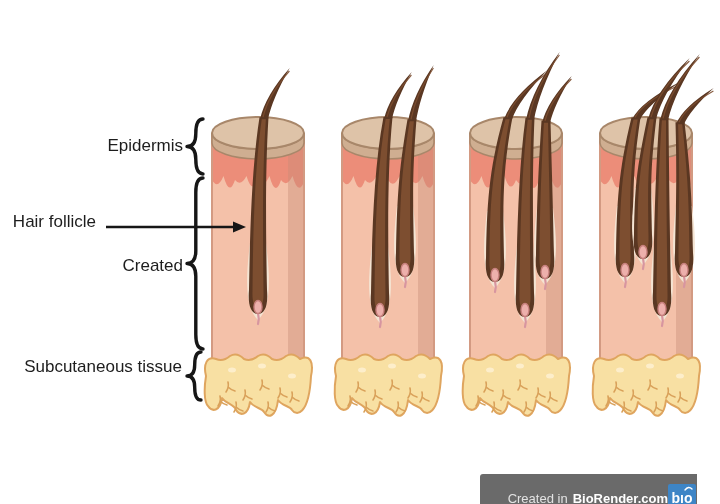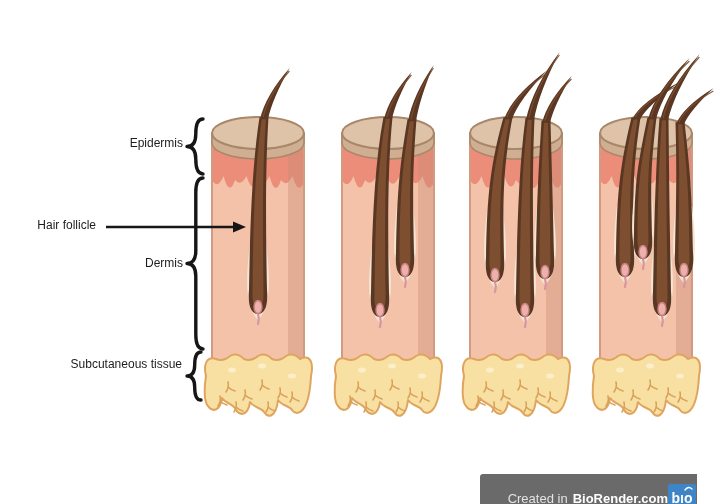--- a/index.html
+++ b/index.html
@@ -1,38 +1,38 @@
 <!DOCTYPE html>
 <html style="--background: #ffffff; --text: #1d1d1d; --annotation: #161616; --cap-top: #dec3a8; --cap-rim: #cfae91; --cap-outline: #a8876a; --epidermis: #ec8d79; --dermis: #f4c1a9; --dermis-shade: #c98d77; --body-outline: #d39a82; --fat: #f8e0a3; --fat-outline: #dfa55f; --fat-crease: #d9a15a; --fat-highlight: #fdf0cf; --hair-dark: #5a3722; --hair-mid: #7d4e30; --sheath: #f4e4d3; --papilla-fill: #edb0ac; --papilla-outline: #c8817e; --papilla-stem: #d795a0; --watermark-bar: #6a6a6a; --watermark-prefix: #e3e3e3; --watermark-brand: #ffffff; --logo-bg: #3d85c6;"><head>
 <meta charset="utf-8">
 <style>
   html,body{margin:0;padding:0;background:#fff}
   #canvas{position:relative;width:720px;height:504px;background:var(--background,#fff);
           font-family:"Liberation Sans",sans-serif;overflow:hidden}
-  .label{position:absolute;font-size:12px;color:var(--text,#1d1d1d);white-space:nowrap}
+  .label{position:absolute;font-size:17px;color:var(--text,#1d1d1d);white-space:nowrap}
   .panel{position:absolute}
   #annot{position:absolute;left:0;top:0;pointer-events:none}
   .wm{position:absolute;left:480px;top:474px;width:217px;height:48px;
       background:var(--watermark-bar,#6a6a6a);display:flex;align-items:center;
       justify-content:flex-end;border-radius:3px 0 0 0}
   .wm-prefix{color:var(--watermark-prefix,#e3e3e3);font-size:13px}
   .wm-brand{color:var(--watermark-brand,#fff);font-size:13px;font-weight:bold;margin-left:5px;margin-right:0}
   .wm-logo{width:28px;height:28px;background:var(--logo-bg,#3d85c6);margin-right:1px;border-radius:2px;
            display:flex;align-items:center;justify-content:center;position:relative;
            color:#fff;font-weight:bold;font-size:14px}
   .wm-logo svg{position:absolute;top:2px;right:3px}
 </style>
 </head>
 <body>
 
 <div id="canvas">
 
   <div class="label" style="right:537px;top:136px">Epidermis</div>
-  <div class="label" style="right:624px;top:218px">Hair follicle</div>
-  <div class="label" style="right:537px;top:256px">Dermis</div>
+  <div class="label" style="right:624px;top:212px">Hair follicle</div>
+  <div class="label" style="right:537px;top:256px">Created</div>
   <div class="label" style="right:538px;top:357px">Subcutaneous tissue</div>
 
   <div id="panels">
       <svg width="150" height="430" viewBox="0 0 150 430" class="panel" style="left:198px;top:30px">
         <path d="M14 103 L14 340 L106 340 L106 103 Z" fill="#f4c1a9"></path>
         <path d="M14 113 A46 16 0 0 0 106 113 L106 152 Q 100.25 166 94.5 146 Q 88.75 158 83 150 Q 77.25 168 71.5 146 Q 65.75 159 60 150 Q 54.25 165 48.5 146 Q 42.75 157 37 150 Q 31.25 167 25.5 146 Q 19.75 160 14 150 Z" fill="#ec8d79"></path>
         <path d="M90 115 L90 340 L106 340 L106 113 Z" fill="#c98d77" opacity="0.4"></path>
         <path d="M14 103 V340 M106 103 V340" stroke="#d39a82" stroke-width="2" fill="none"></path>
         <g>
           <path d="M8 346 C5 334 9 326 18 329 Q 25 332 32 326 Q 39 322 46 329 Q 53 332 60 326 Q 67 322 74 329 Q 81 332 88 326 Q 95 322 102 329 C 112 324 116 332 113 346 C 111 386 98 386 94 380 C 92 376 84 376 80 370 C 78 388 70 388 66 382 C 64 378 56 378 52 372 C 50 386 42 386 38 380 C 36 374 28 374 24 368 C 22 382 14 382 10 376 C 6 372 6 358 8 346 Z" fill="#f8e0a3" stroke="#dfa55f" stroke-width="2" stroke-linejoin="round"></path>

